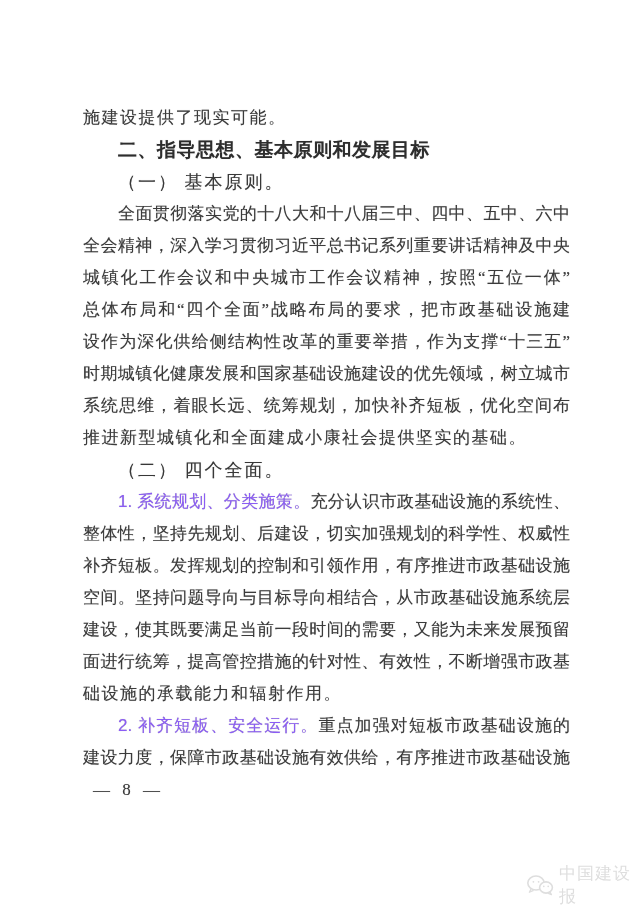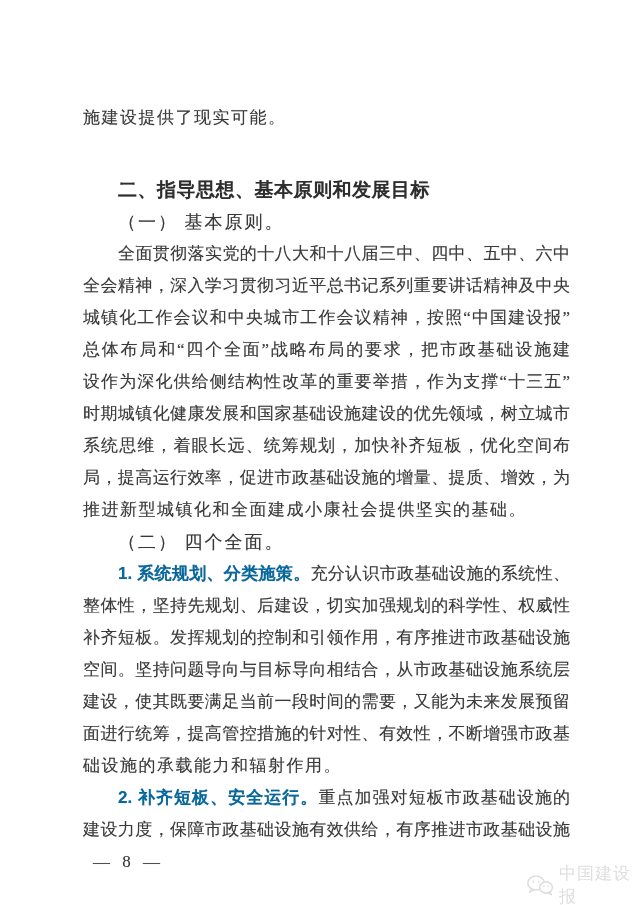--- a/index.html
+++ b/index.html
@@ -41,31 +41,30 @@
   }
   .indent {
     padding-left: 35px;
   }
   .heading {
     font-family: "Liberation Sans", "DejaVu Sans", sans-serif;
     font-weight: 700;
     font-size: 19px;
     letter-spacing: 0.5px;
     color: #2d2d2d;
-    margin-top: 40px;
   }
   .kaiti {
     font-size: 18px;
     letter-spacing: 2px;
     color: #383838;
   }
   .bold-lead {
     font-family: "Liberation Sans", "DejaVu Sans", sans-serif;
-    font-weight: 700;
-    color: #0369a1;
+    font-weight: 400;
+    color: #8b5cf6;
   }
   .pagenum {
     padding-left: 10px;
     letter-spacing: 4px;
     font-size: 17px;
     color: #3b3b3b;
   }
   .footer-brand {
     position: absolute;
     left: 526px;
@@ -91,26 +90,25 @@
   <div class="doc">
 
     <div class="line">施建设提供了现实可能。</div>
 
     <div class="line heading indent">二、指导思想、基本原则和发展目标</div>
 
     <div class="line kaiti indent">（一） 基本原则。</div>
 
     <div class="line justify indent">全面贯彻落实党的十八大和十八届三中、四中、五中、六中</div>
     <div class="line justify">全会精神，深入学习贯彻习近平总书记系列重要讲话精神及中央</div>
-    <div class="line justify">城镇化工作会议和中央城市工作会议精神，按照“中国建设报”</div>
+    <div class="line justify">城镇化工作会议和中央城市工作会议精神，按照“五位一体”</div>
     <div class="line justify">总体布局和“四个全面”战略布局的要求，把市政基础设施建</div>
     <div class="line justify">设作为深化供给侧结构性改革的重要举措，作为支撑“十三五”</div>
     <div class="line justify">时期城镇化健康发展和国家基础设施建设的优先领域，树立城市</div>
     <div class="line justify">系统思维，着眼长远、统筹规划，加快补齐短板，优化空间布</div>
-    <div class="line justify">局，提高运行效率，促进市政基础设施的增量、提质、增效，为</div>
     <div class="line">推进新型城镇化和全面建成小康社会提供坚实的基础。</div>
 
     <div class="line kaiti indent">（二） 四个全面。</div>
 
     <div class="line justify indent">
       <span class="bold-lead">1. 系统规划、分类施策。</span><span>充分认识市政基础设施的系统性、</span>
     </div>
     <div class="line justify">整体性，坚持先规划、后建设，切实加强规划的科学性、权威性</div>
     <div class="line justify">补齐短板。发挥规划的控制和引领作用，有序推进市政基础设施</div>
     <div class="line justify">空间。坚持问题导向与目标导向相结合，从市政基础设施系统层</div>

